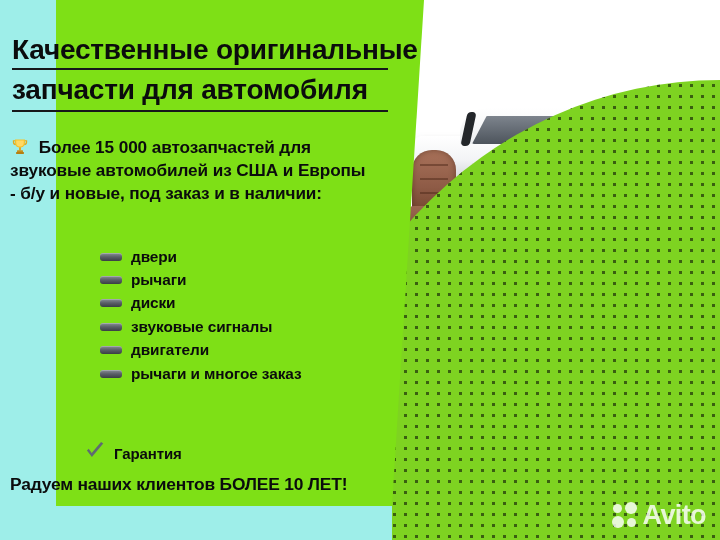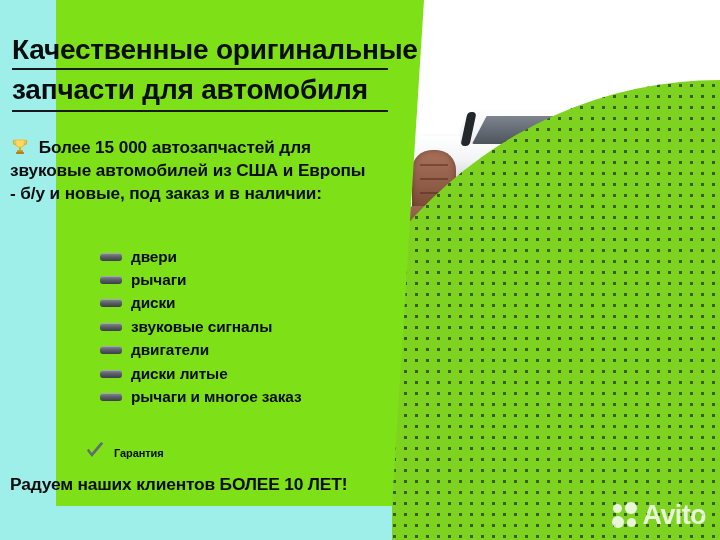--- a/index.html
+++ b/index.html
@@ -146,21 +146,21 @@
   .list li{display:flex;align-items:center;height:23.4px;}
   .dash{
     flex:0 0 auto;width:22px;height:8px;border-radius:3px;margin-right:9px;
     background:linear-gradient(180deg,#8a9098 0%,#5b6068 48%,#3a3e44 100%);
     box-shadow:0 1px 0 rgba(255,255,255,.25) inset;
   }
   .list .txt{font-size:15.4px;font-weight:bold;letter-spacing:-.1px;color:#0b0c0d;white-space:nowrap;}
 
   .guarantee{position:absolute;left:84px;top:440px;display:flex;align-items:center;}
   .check{flex:0 0 auto;margin-right:8px;}
-  .guarantee .gt{font-size:11px;font-weight:bold;letter-spacing:-.1px;}
+  .guarantee .gt{font-size:15px;font-weight:bold;letter-spacing:-.1px;}
 
   .footer{position:absolute;left:10px;top:474px;font-size:17.4px;font-weight:bold;letter-spacing:-.2px;white-space:nowrap;}
 
   
   .avito{position:absolute;right:14px;bottom:12px;display:flex;align-items:center;opacity:.82;}
   .avito .mark{position:relative;width:26px;height:26px;margin-right:5px;}
   .avito .mark i{position:absolute;border-radius:50%;background:#ffffff;}
   .avito .mark i.d1{left:1px;top:2px;width:9px;height:9px;}
   .avito .mark i.d2{left:13px;top:0px;width:12px;height:12px;}
   .avito .mark i.d3{left:0px;top:14px;width:12px;height:12px;}
@@ -350,24 +350,20 @@
       <li>
           <span class="dash"></span>
           <span class="txt">звуковые сигналы</span>
         </li>
       <li>
           <span class="dash"></span>
           <span class="txt">двигатели</span>
         </li>
       <li>
           <span class="dash"></span>
-          <span class="txt">диски литые</span>
-        </li>
-      <li>
-          <span class="dash"></span>
           <span class="txt">рычаги и многое заказ</span>
         </li>
     </ul>
 
     <div class="guarantee">
       <span class="check">
         <svg width="22" height="22" viewBox="0 0 24 24" aria-hidden="true">
           <path d="M3.2 11.4 L8.6 18.6 L21 3.8 L18.6 2.2 L8.4 14.2 L5.2 9.6 Z" fill="#5f6a72"></path>
         </svg>
       </span>

